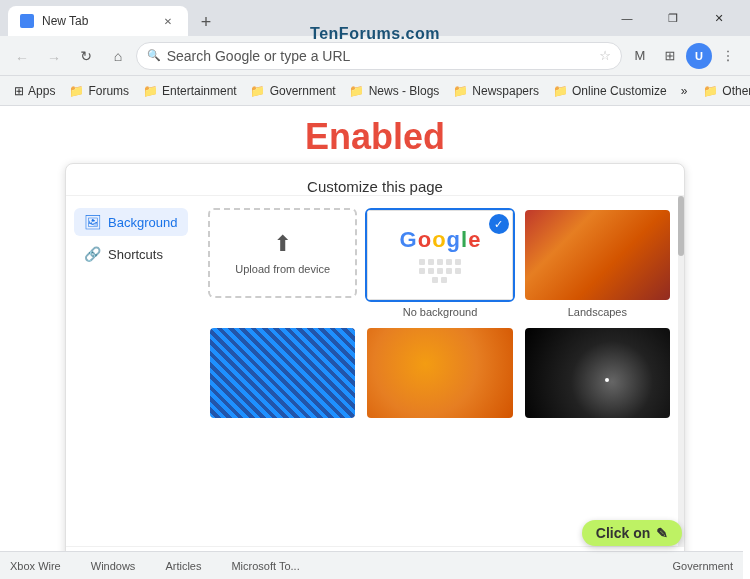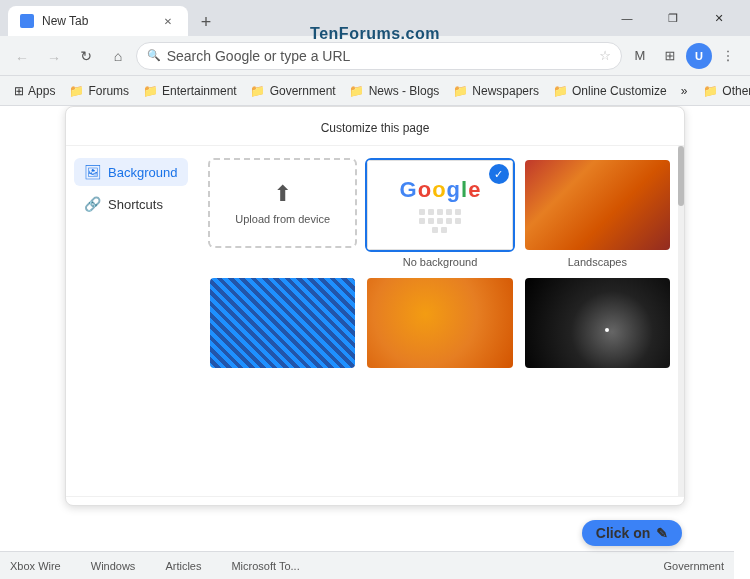--- a/index.html
+++ b/index.html
@@ -235,23 +235,23 @@
       border-radius: 8px;
       margin: 0 auto;
       width: 620px;
       max-height: 400px;
       box-shadow: 0 2px 8px rgba(0,0,0,0.15);
       overflow: hidden;
       position: relative;
     }
     .customize-title {
       text-align: center;
-      font-size: 12px;
+      font-size: 15px;
       color: #333;
-      padding: 14px 0 10px;
+      padding: 14px 0 0;
       border-bottom: 1px solid #f0f0f0;
     }
     .customize-body {
       display: flex;
       min-height: 350px;
     }
     .customize-sidebar {
       width: 130px;
       padding: 12px 8px;
       flex-shrink: 0;
@@ -431,21 +431,21 @@
       padding: 10px 16px;
       gap: 10px;
       border-top: 1px solid #f0f0f0;
     }
 
     
     .bottom-bar {
       position: absolute;
       bottom: 0;
       left: 0;
-      right: 16px;
+      right: 7px;
       height: 28px;
       background: #f1f3f4;
       display: flex;
       align-items: center;
       padding: 0 10px;
       font-size: 11px;
       color: #555;
       gap: 30px;
       border-top: 1px solid #dadce0;
     }
@@ -455,21 +455,21 @@
       cursor: pointer;
       color: #555;
       font-size: 11px;
     }
 
     
     .click-on-tooltip {
       position: absolute;
       bottom: 33px;
       right: 68px;
-      background: #3b82f6;
+      background: #bef264;
       border-radius: 16px;
       padding: 5px 14px;
       font-size: 14px;
       font-weight: bold;
       color: #333;
       display: flex;
       align-items: center;
       gap: 6px;
       box-shadow: 0 2px 6px rgba(0,0,0,0.2);
     }
@@ -572,20 +572,23 @@
     <div class="bookmark-item">»</div>
     <div class="other-bookmarks">
       <span>📁</span>
       <span>Other bookmarks</span>
     </div>
   </div>
 </div>
 
 <div class="main-content">
 
+  <div class="enabled-banner">
+    <span>Enabled</span>
+  </div>
 
   <div class="customize-panel">
     <div class="customize-title">Customize this page</div>
     <div class="customize-body">
 
       <div class="customize-sidebar">
         <div class="sidebar-item active">
           <span class="sidebar-item-icon">🖼</span>
           <span>Background</span>
         </div>

